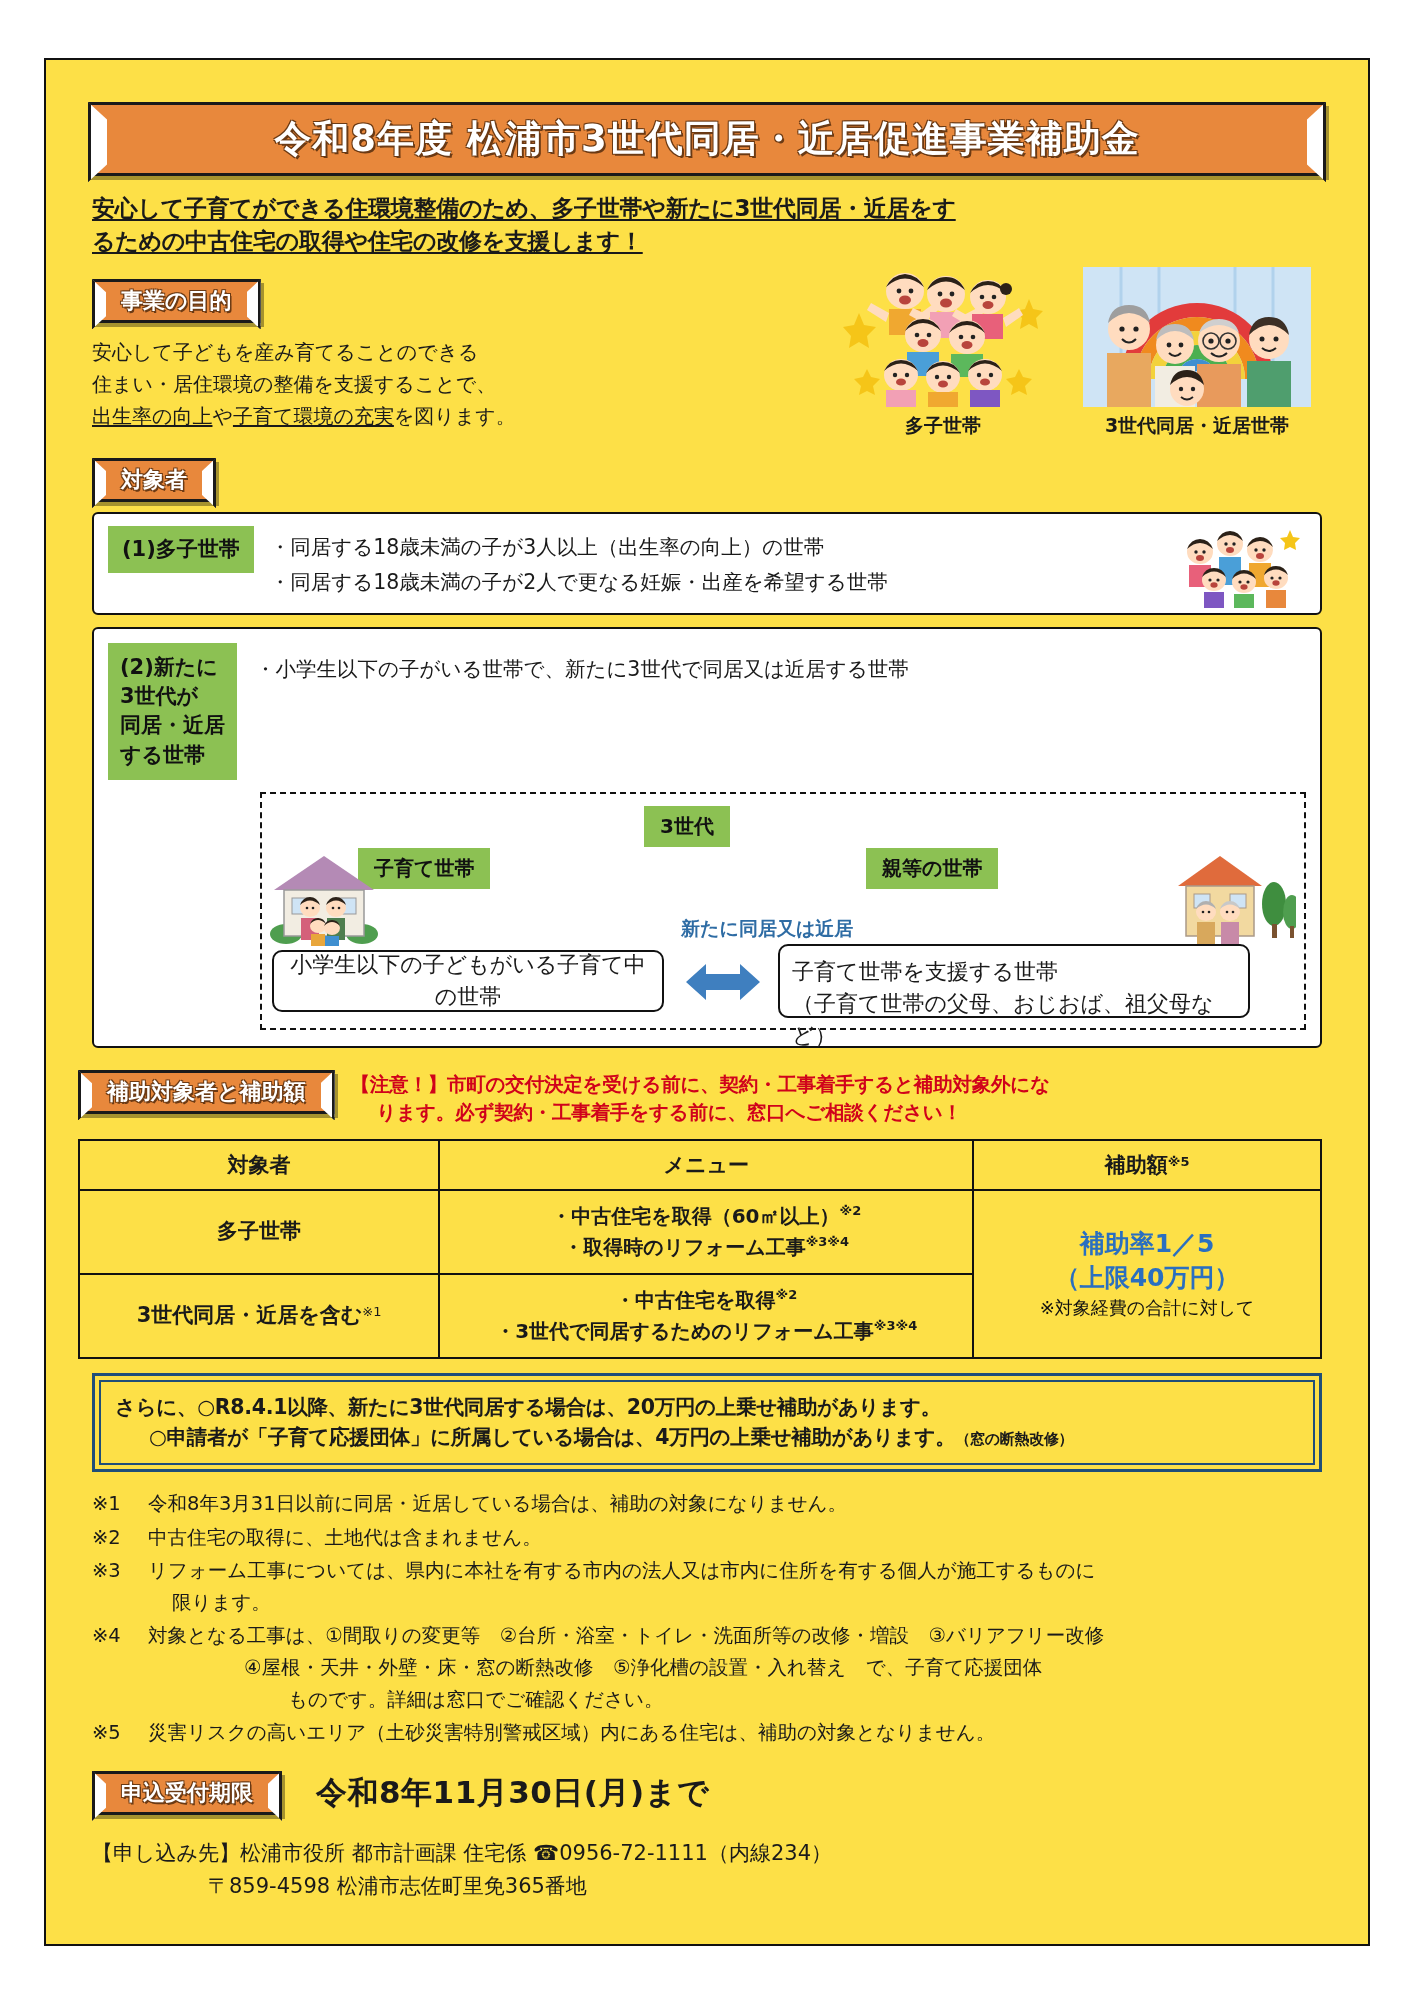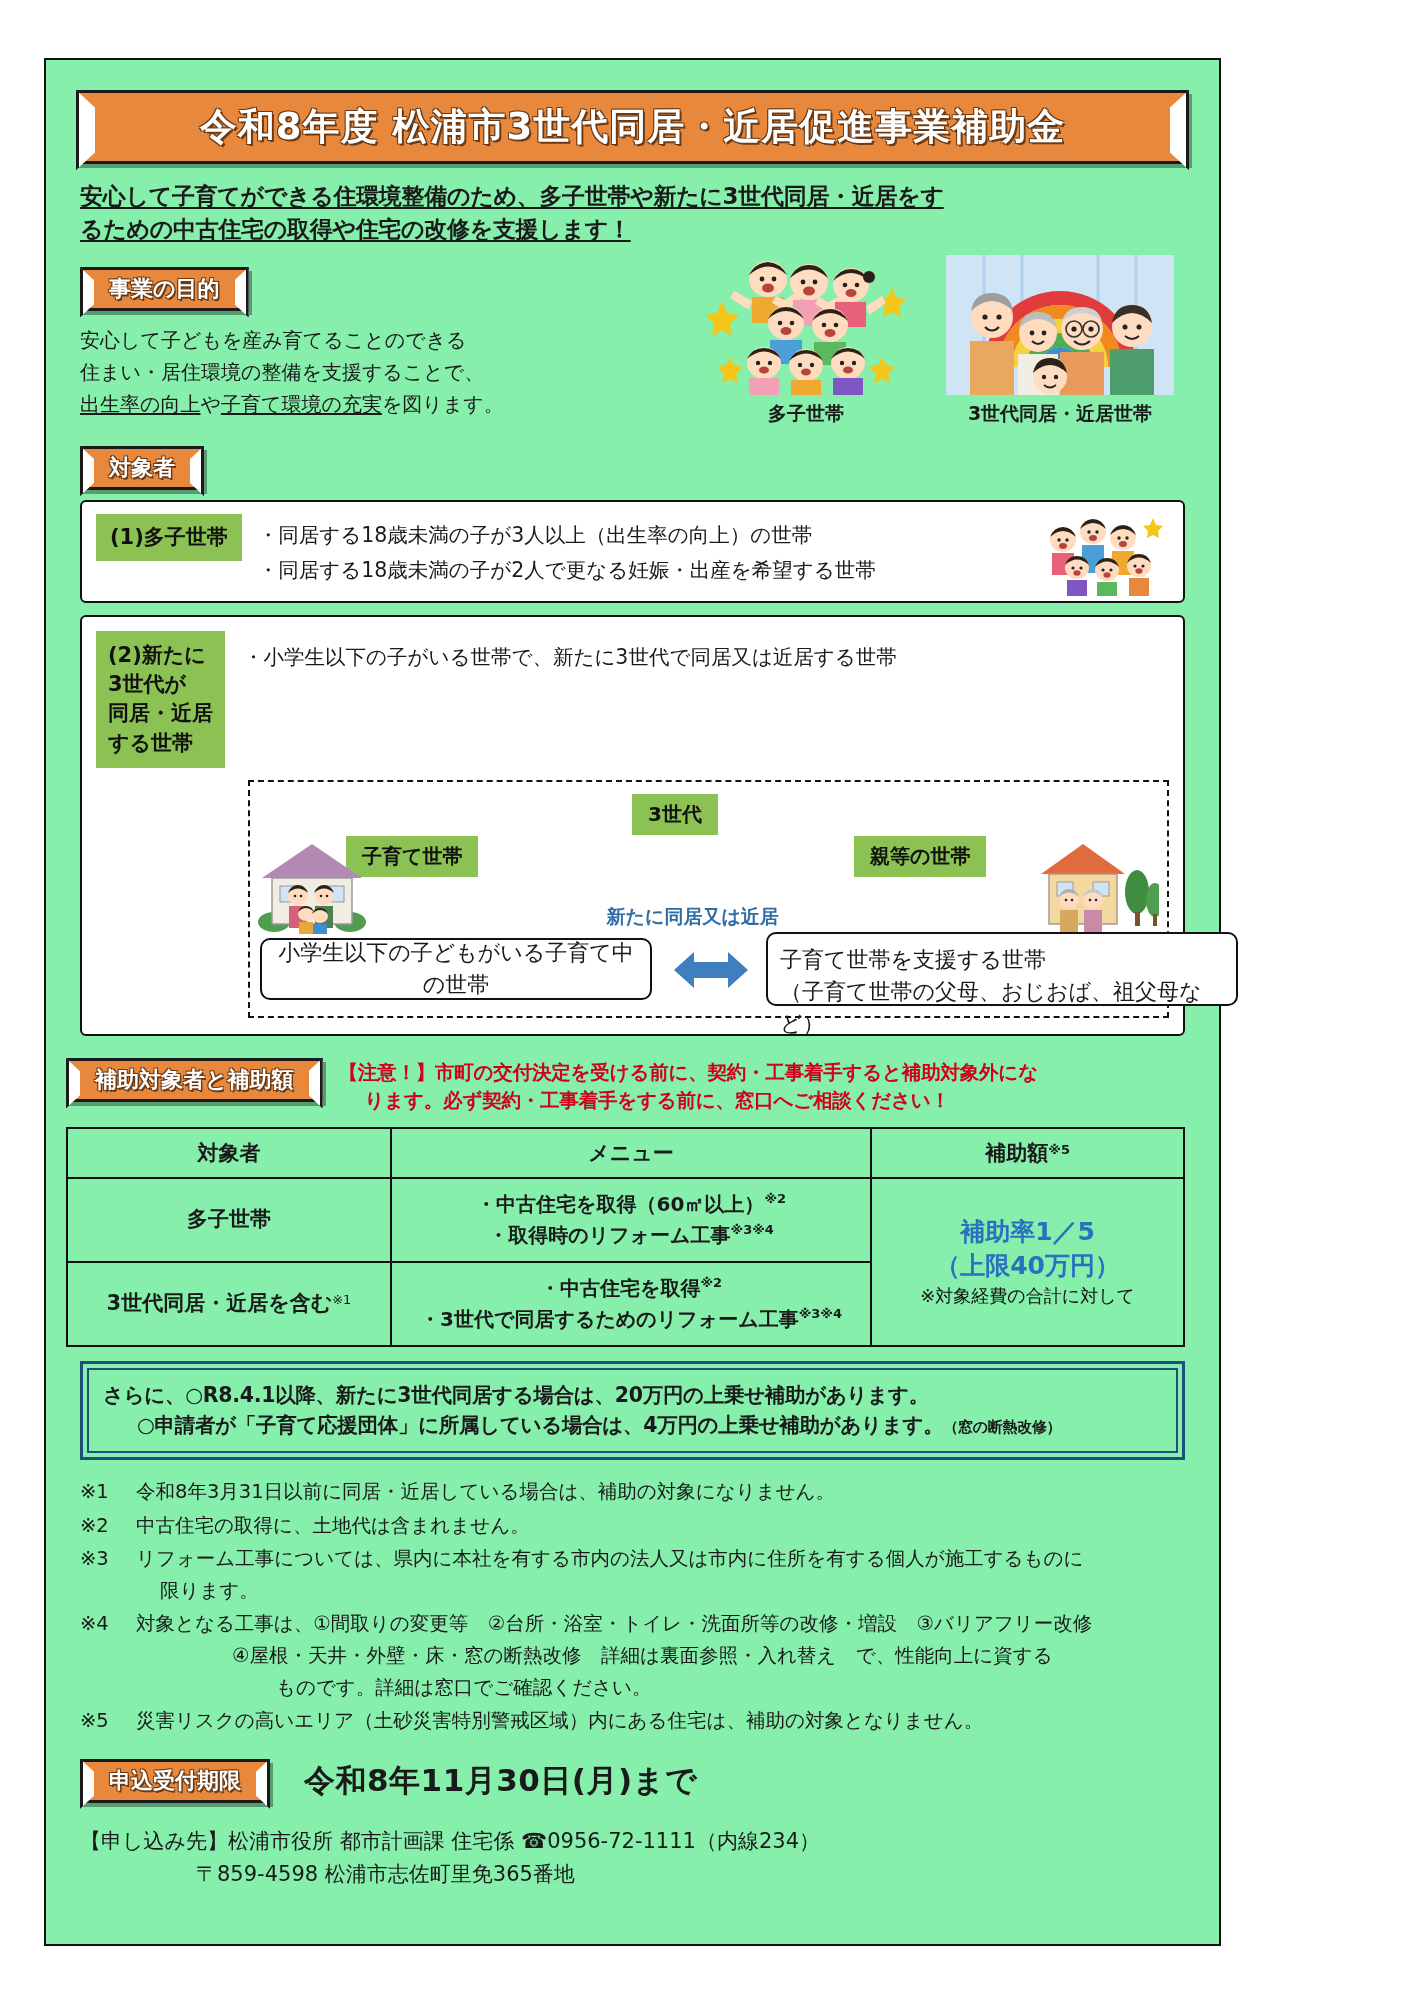--- a/index.html
+++ b/index.html
@@ -10,25 +10,25 @@
     background: #ffffff;
     font-family: "DejaVu Sans", "Liberation Sans", sans-serif;
     color: #1a1a1a;
     overflow: hidden;
   }
 
   .page {
     position: absolute;
     left: 44px;
     top: 58px;
-    width: 1177px;
+    width: 1326px;
     height: 1888px;
     border: 2px solid #111;
-    background: #86efac;
-    padding: 0;
+    background: #fde047;
+    padding: 12px;
   }
 
   
   .title-banner {
     position: relative;
     margin: 30px 30px 0 30px;
     background: #e8883c;
     border: 3px solid #1a1a1a;
     height: 74px;
     display: flex;
@@ -687,21 +687,21 @@
       <span class="note-body">
         <span>リフォーム工事については、県内に本社を有する市内の法人又は市内に住所を有する個人が施工するものに</span>
         <span style="display:block; padding-left:24px;">限ります。</span>
       </span>
     </div>
 
     <div class="note">
       <span class="note-mark">※4</span>
       <span class="note-body">
         <span>対象となる工事は、①間取りの変更等　②台所・浴室・トイレ・洗面所等の改修・増設　③バリアフリー改修</span>
-        <span style="display:block; padding-left:96px;">④屋根・天井・外壁・床・窓の断熱改修　詳細は裏面参照・入れ替え　で、性能向上に資する</span>
+        <span style="display:block; padding-left:96px;">④屋根・天井・外壁・床・窓の断熱改修　⑤浄化槽の設置・入れ替え　で、子育て応援団体</span>
         <span style="display:block; padding-left:140px;">ものです。詳細は窓口でご確認ください。</span>
       </span>
     </div>
 
     <div class="note">
       <span class="note-mark">※5</span>
       <span class="note-body">災害リスクの高いエリア（土砂災害特別警戒区域）内にある住宅は、補助の対象となりません。</span>
     </div>
   </div>
 

